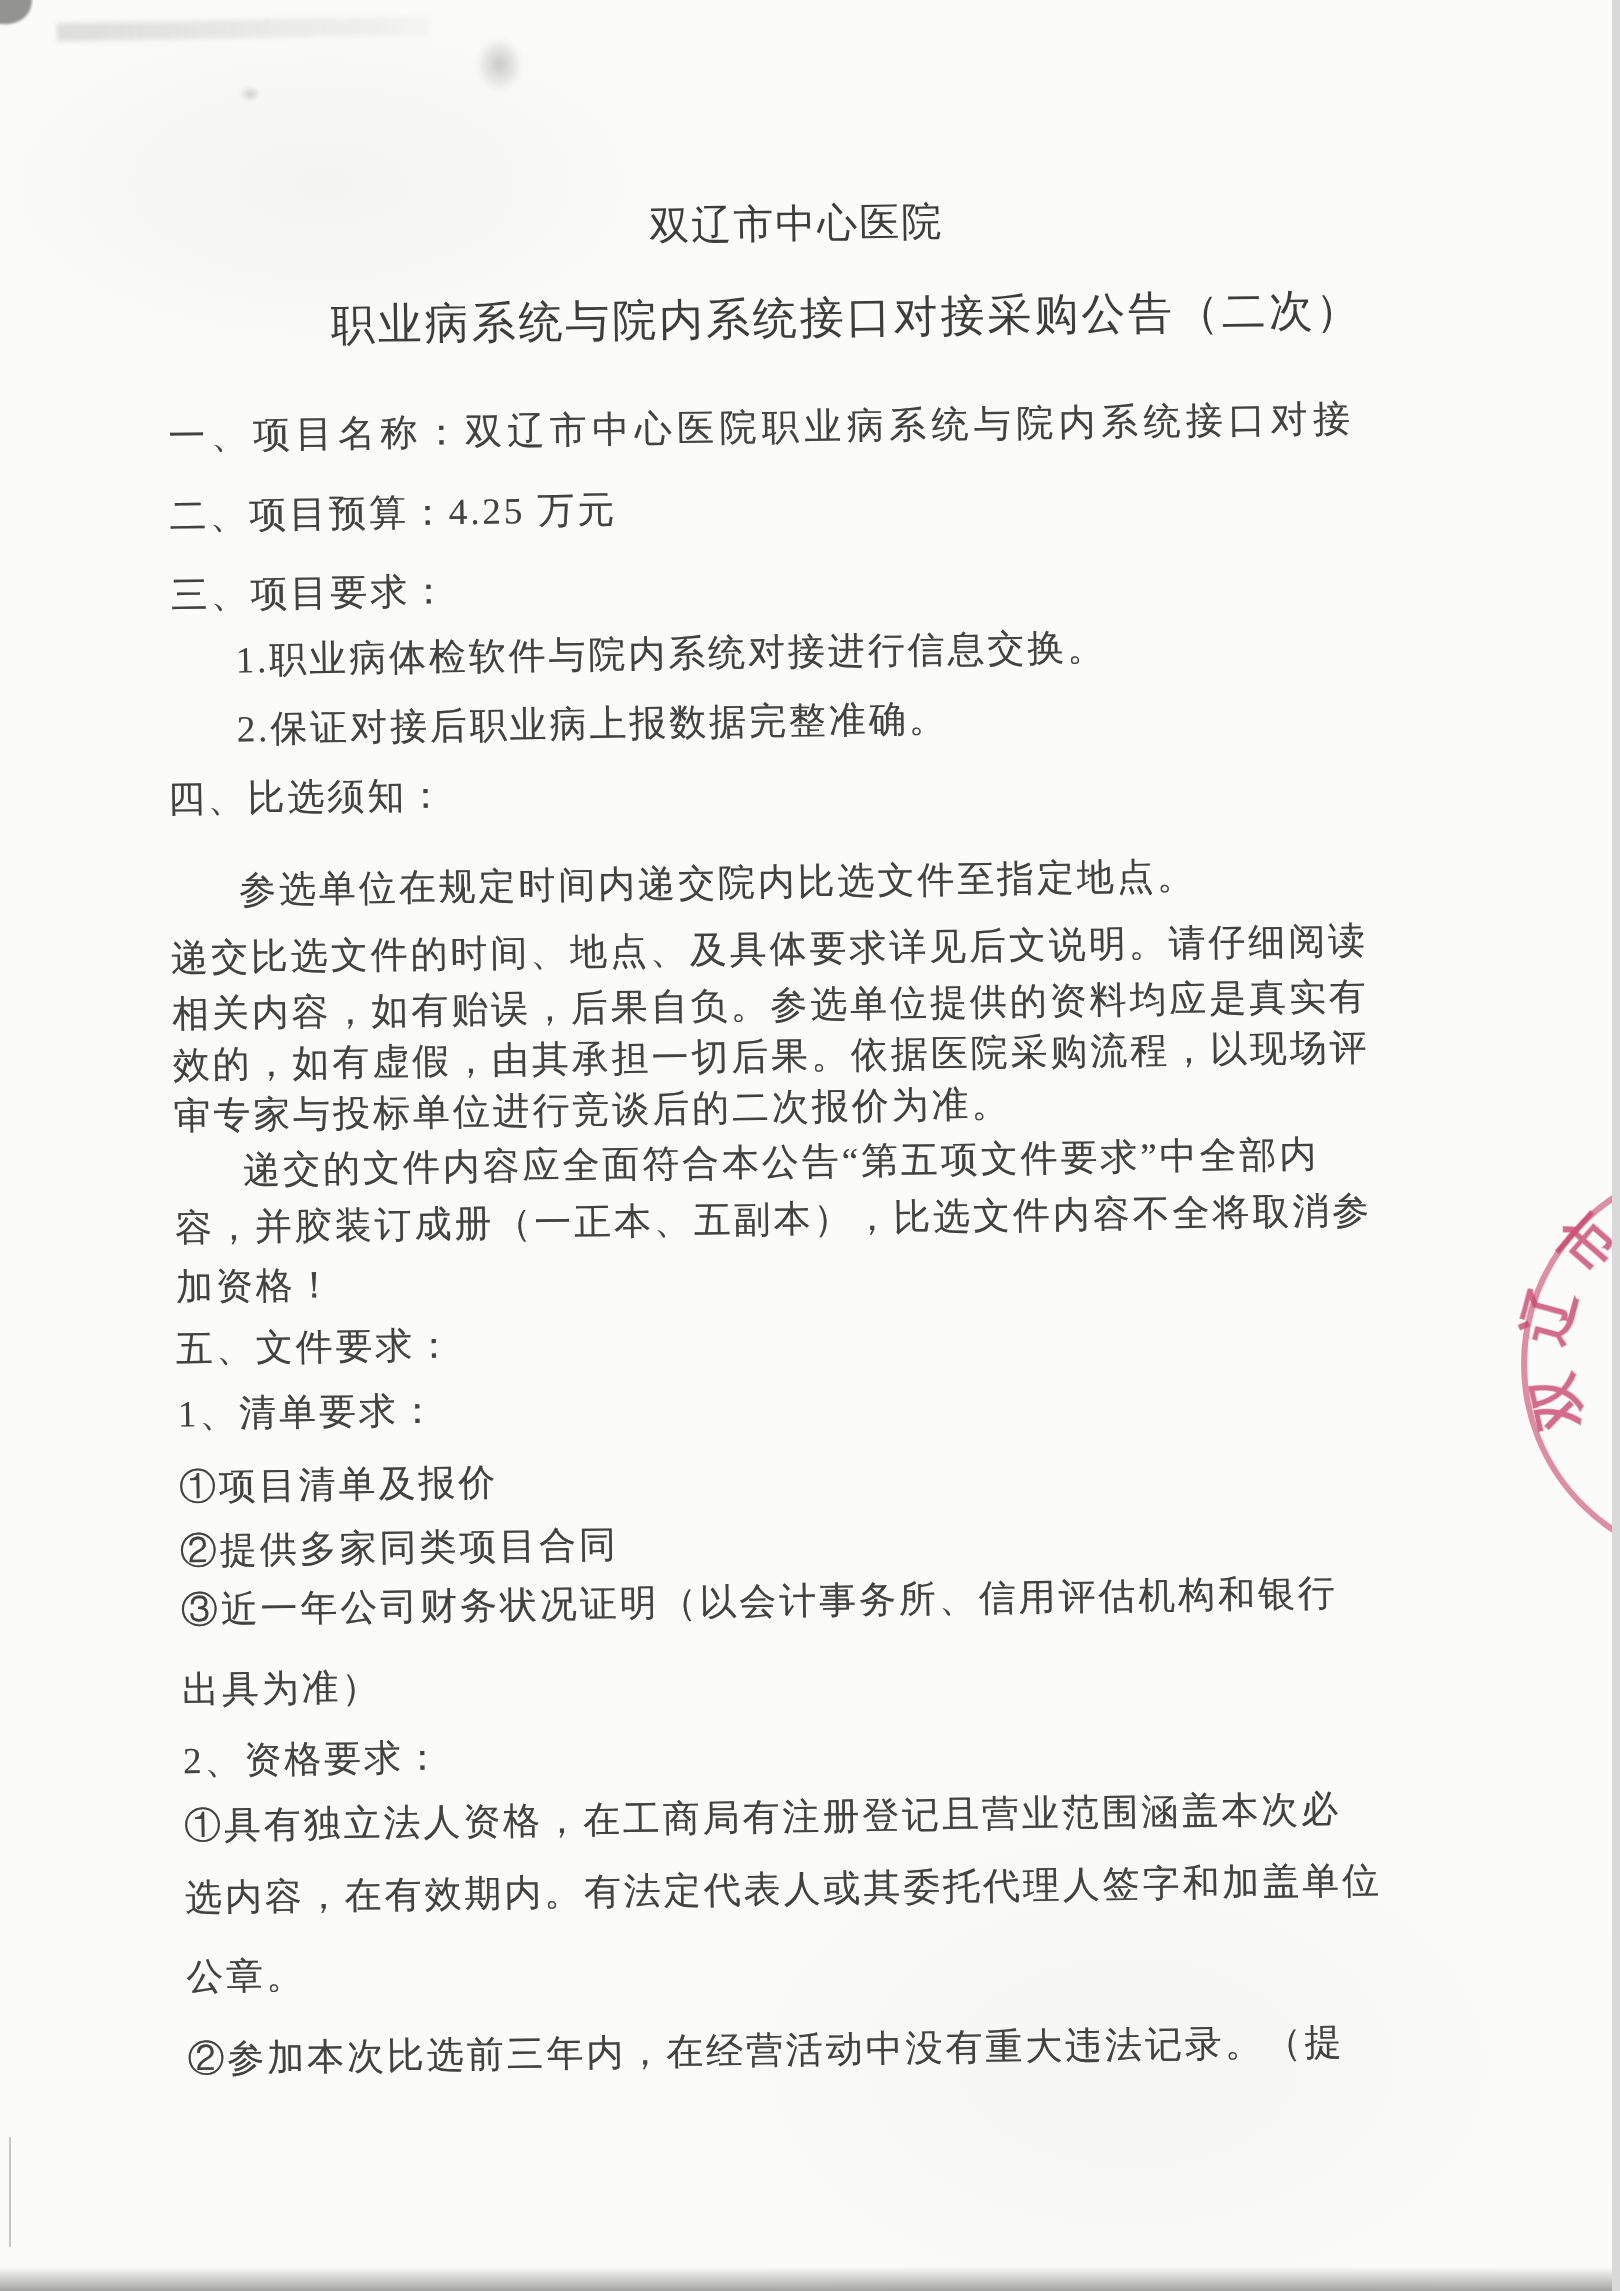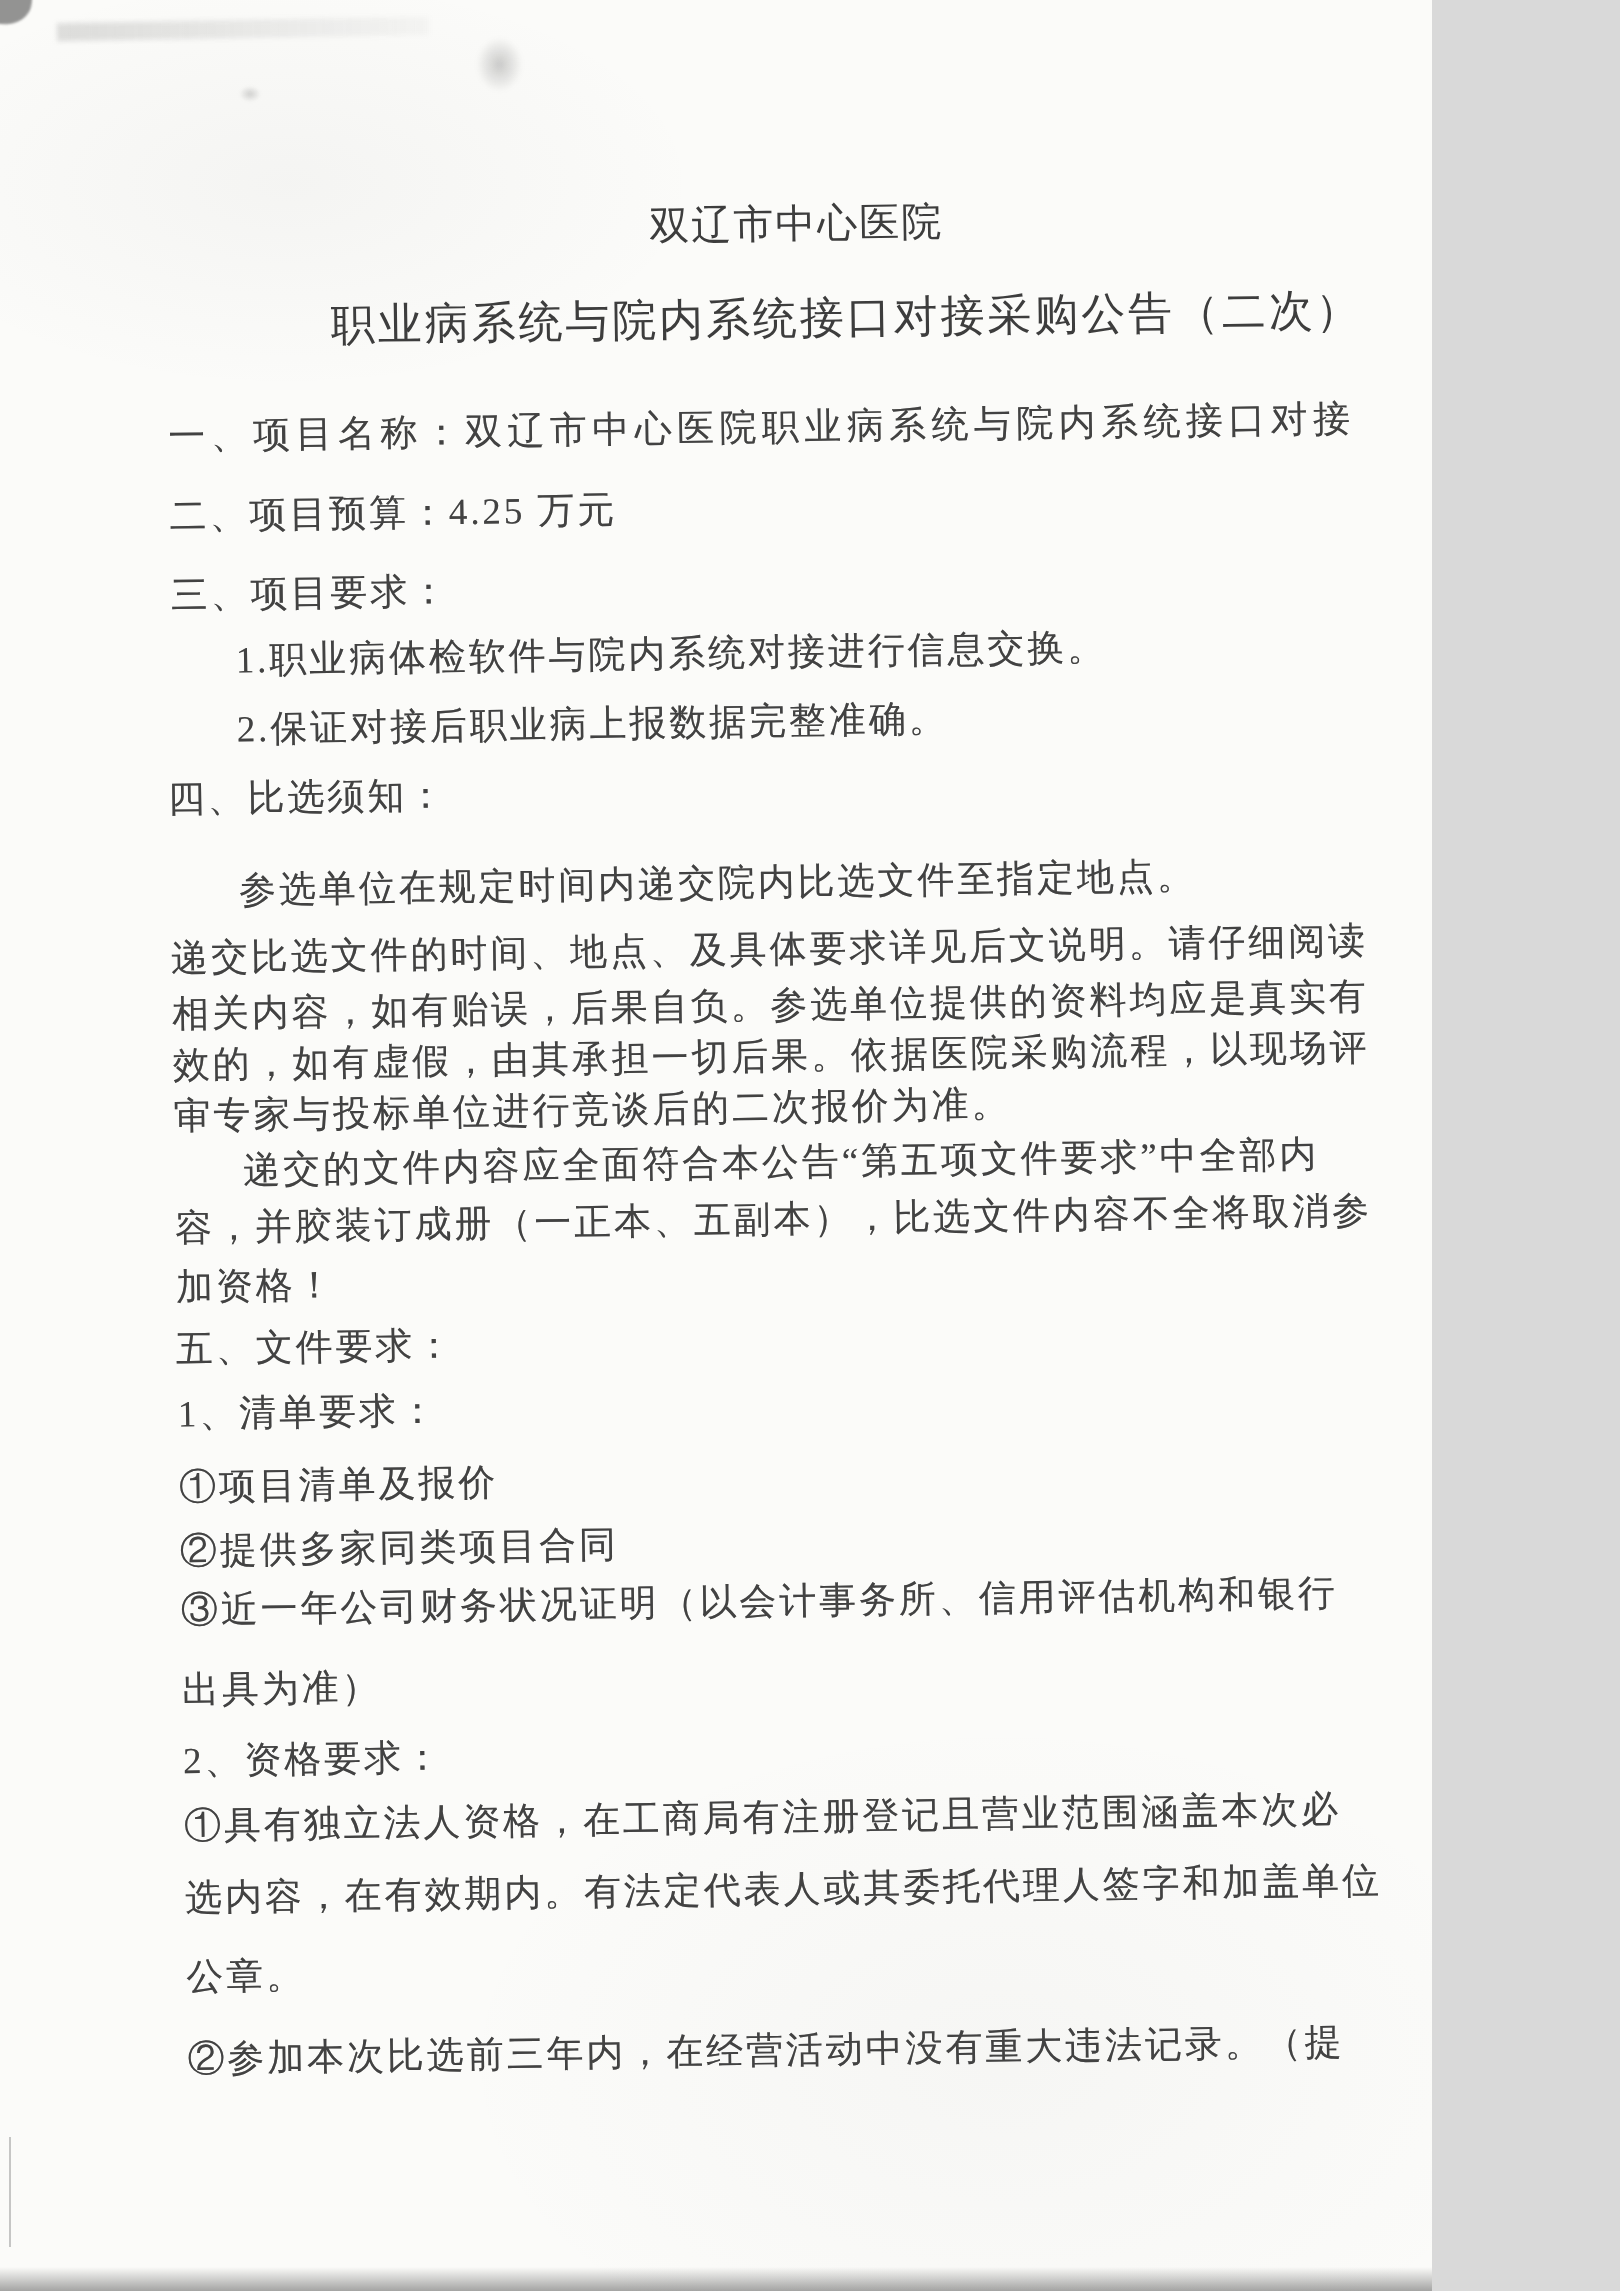--- a/index.html
+++ b/index.html
@@ -1,18 +1,18 @@
 <!DOCTYPE html>
 <html><head>
 <meta charset="utf-8">
 <style>
   html,body{margin:0;padding:0;background:#d9d9d9;}
   .page{
     position:relative;
-    width:1432px;height:2292px;
+    width:1612px;height:2292px;
     background:#fbfbf9;
     background-image:
       radial-gradient(ellipse 588px 294px at 20% 8%, rgba(120,120,120,0.05), transparent 70%),
       radial-gradient(ellipse 784px 490px at 70% 90%, rgba(120,120,120,0.04), transparent 70%);
     overflow:hidden;
     font-family:"Liberation Serif","DejaVu Serif",serif;
   }
   .doc-rotate{position:absolute;inset:0;transform:rotate(-0.85deg);transform-origin:810px 1147px;}
   .title1{position:absolute;top:196px;left:0;width:1620px;margin:0;text-align:center;
     font-size:40px;font-weight:500;letter-spacing:2px;color:#3d3d3d;white-space:nowrap;}

